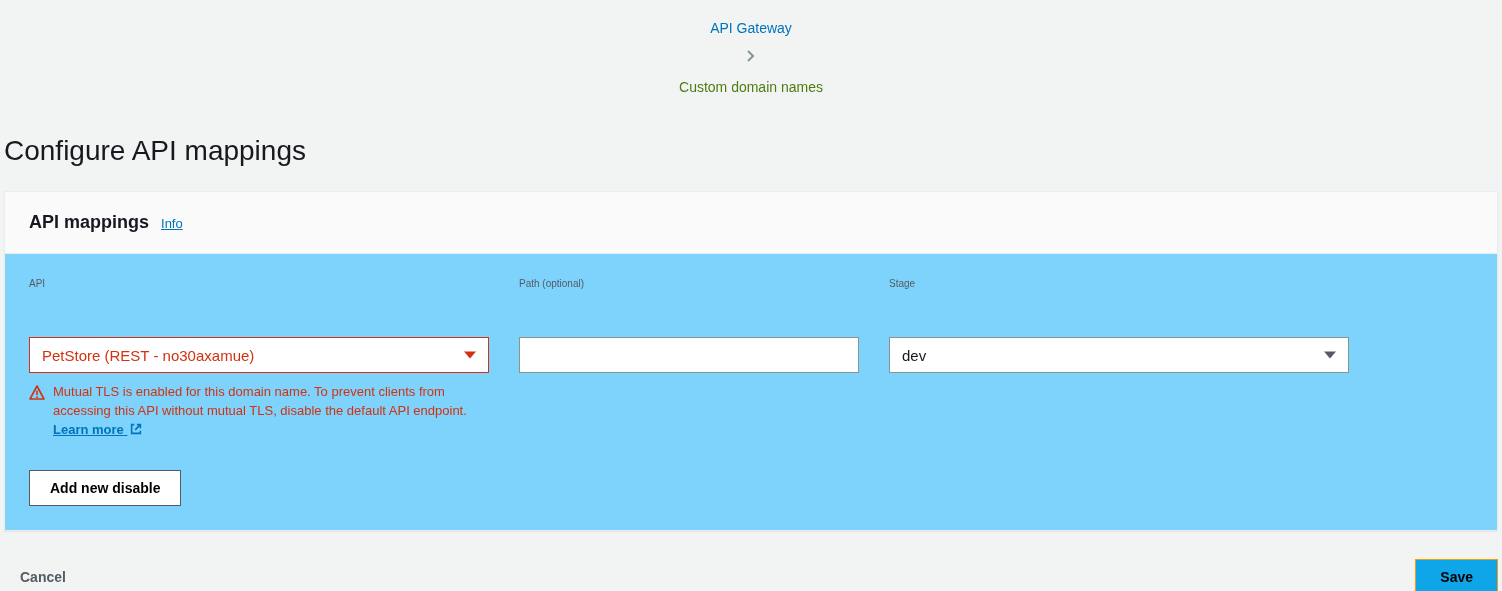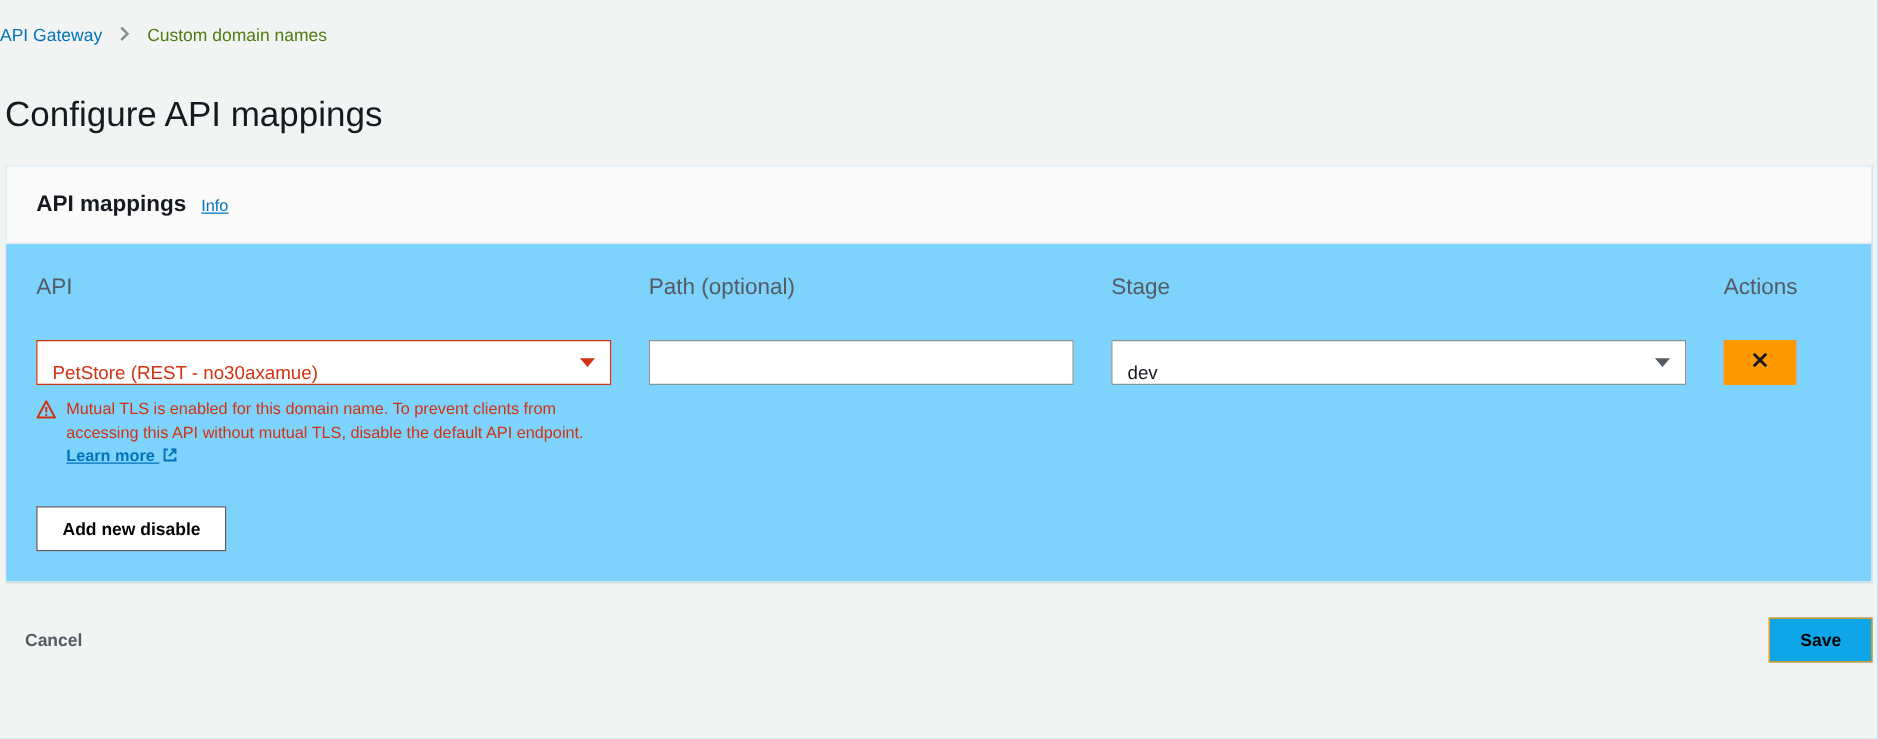--- a/index.html
+++ b/index.html
@@ -9,20 +9,21 @@
     color: #16191f;
     font-size: 14px;
     width: 1502px;
   }
   .breadcrumb {
     padding: 20px 0 10px 0;
     display: flex;
     align-items: center;
     gap: 14px;
     font-size: 14px;
+    flex-direction: column;
   }
   .breadcrumb a { color: #0073bb; text-decoration: none; }
   .breadcrumb .chev { color: #687078; font-size: 12px; }
   .breadcrumb .current { color: #4d7c0f; }
   h1.page-title {
     font-size: 28px;
     font-weight: 400;
     padding: 30px 0 24px 4px;
   }
   .panel {
@@ -43,33 +44,33 @@
   .info-link { color: #0073bb; font-size: 13px; text-decoration: underline; }
   .panel-body { padding: 24px; }
   .row {
     display: grid;
     grid-template-columns: 460px 340px 460px 60px;
     gap: 30px;
     align-items: start;
   }
   .col-header {
     color: #545b64;
-    font-size: 18px;
+    font-size: 10px;
     font-weight: 400;
-    margin-bottom: 32px;
+    margin-bottom: 48px;
   }
   .col-header.actions { text-align: left; }
   .select {
     position: relative;
     width: 100%;
     height: 36px;
     border: 1px solid #879596;
     background: #fff;
     display: flex;
-    align-items: flex-end;
+    align-items: center;
     padding: 0 36px 0 12px;
     font-size: 15px;
     cursor: pointer;
   }
   .select.error { border: 1px solid #d13212; color: #d13212; }
   .select .caret {
     position: absolute;
     right: 12px;
     top: 50%;
     transform: translateY(-50%);
@@ -212,31 +213,20 @@
       </div>
 
       <div>
         <div class="col-header">Stage</div>
         <div class="select">
           <span>dev</span>
           <span class="caret"></span>
         </div>
       </div>
 
-      <div>
-        <div class="col-header actions">Actions</div>
-        <button class="remove-btn">
-          <span>
-            <svg width="16" height="16" viewBox="0 0 16 16">
-              <line x1="3" y1="3" x2="13" y2="13" stroke="#16191f" stroke-width="2.2"></line>
-              <line x1="13" y1="3" x2="3" y2="13" stroke="#16191f" stroke-width="2.2"></line>
-            </svg>
-          </span>
-        </button>
-      </div>
     </div>
 
     <button class="add-btn">Add new disable</button>
 
   </div>
 </section>
 
 <div class="footer-actions">
   <button class="btn-cancel">Cancel</button>
   <button class="btn-save">Save</button>

